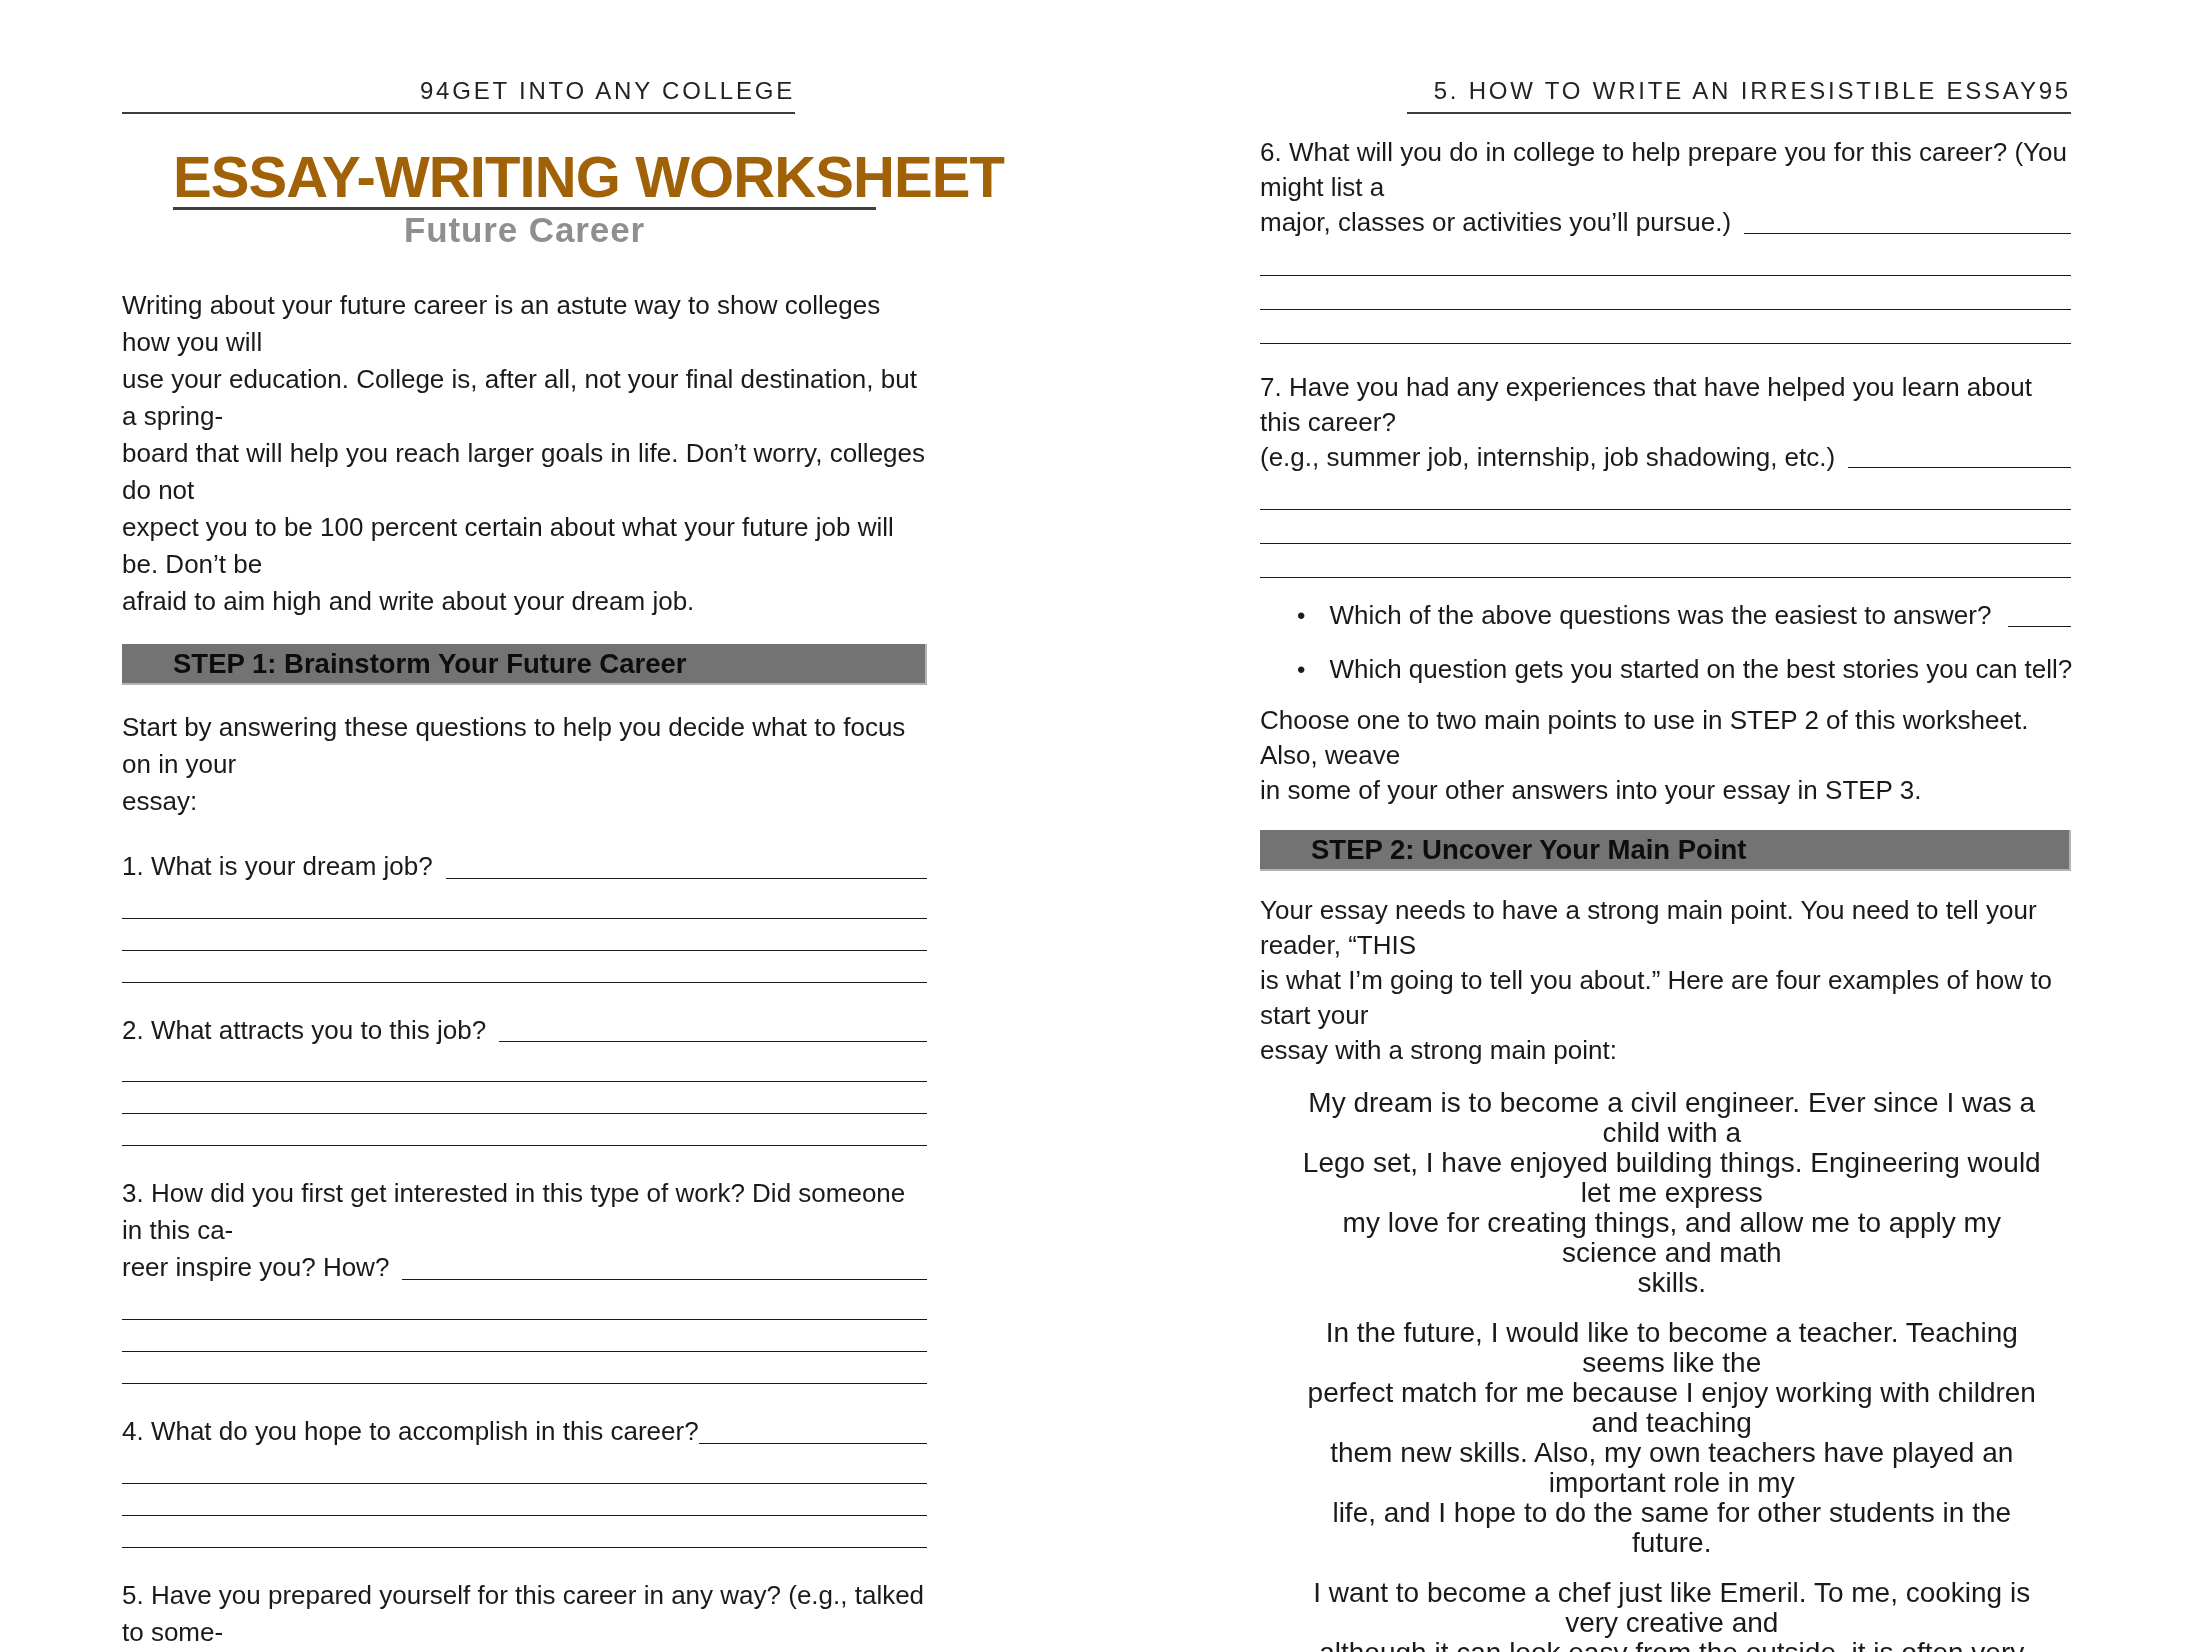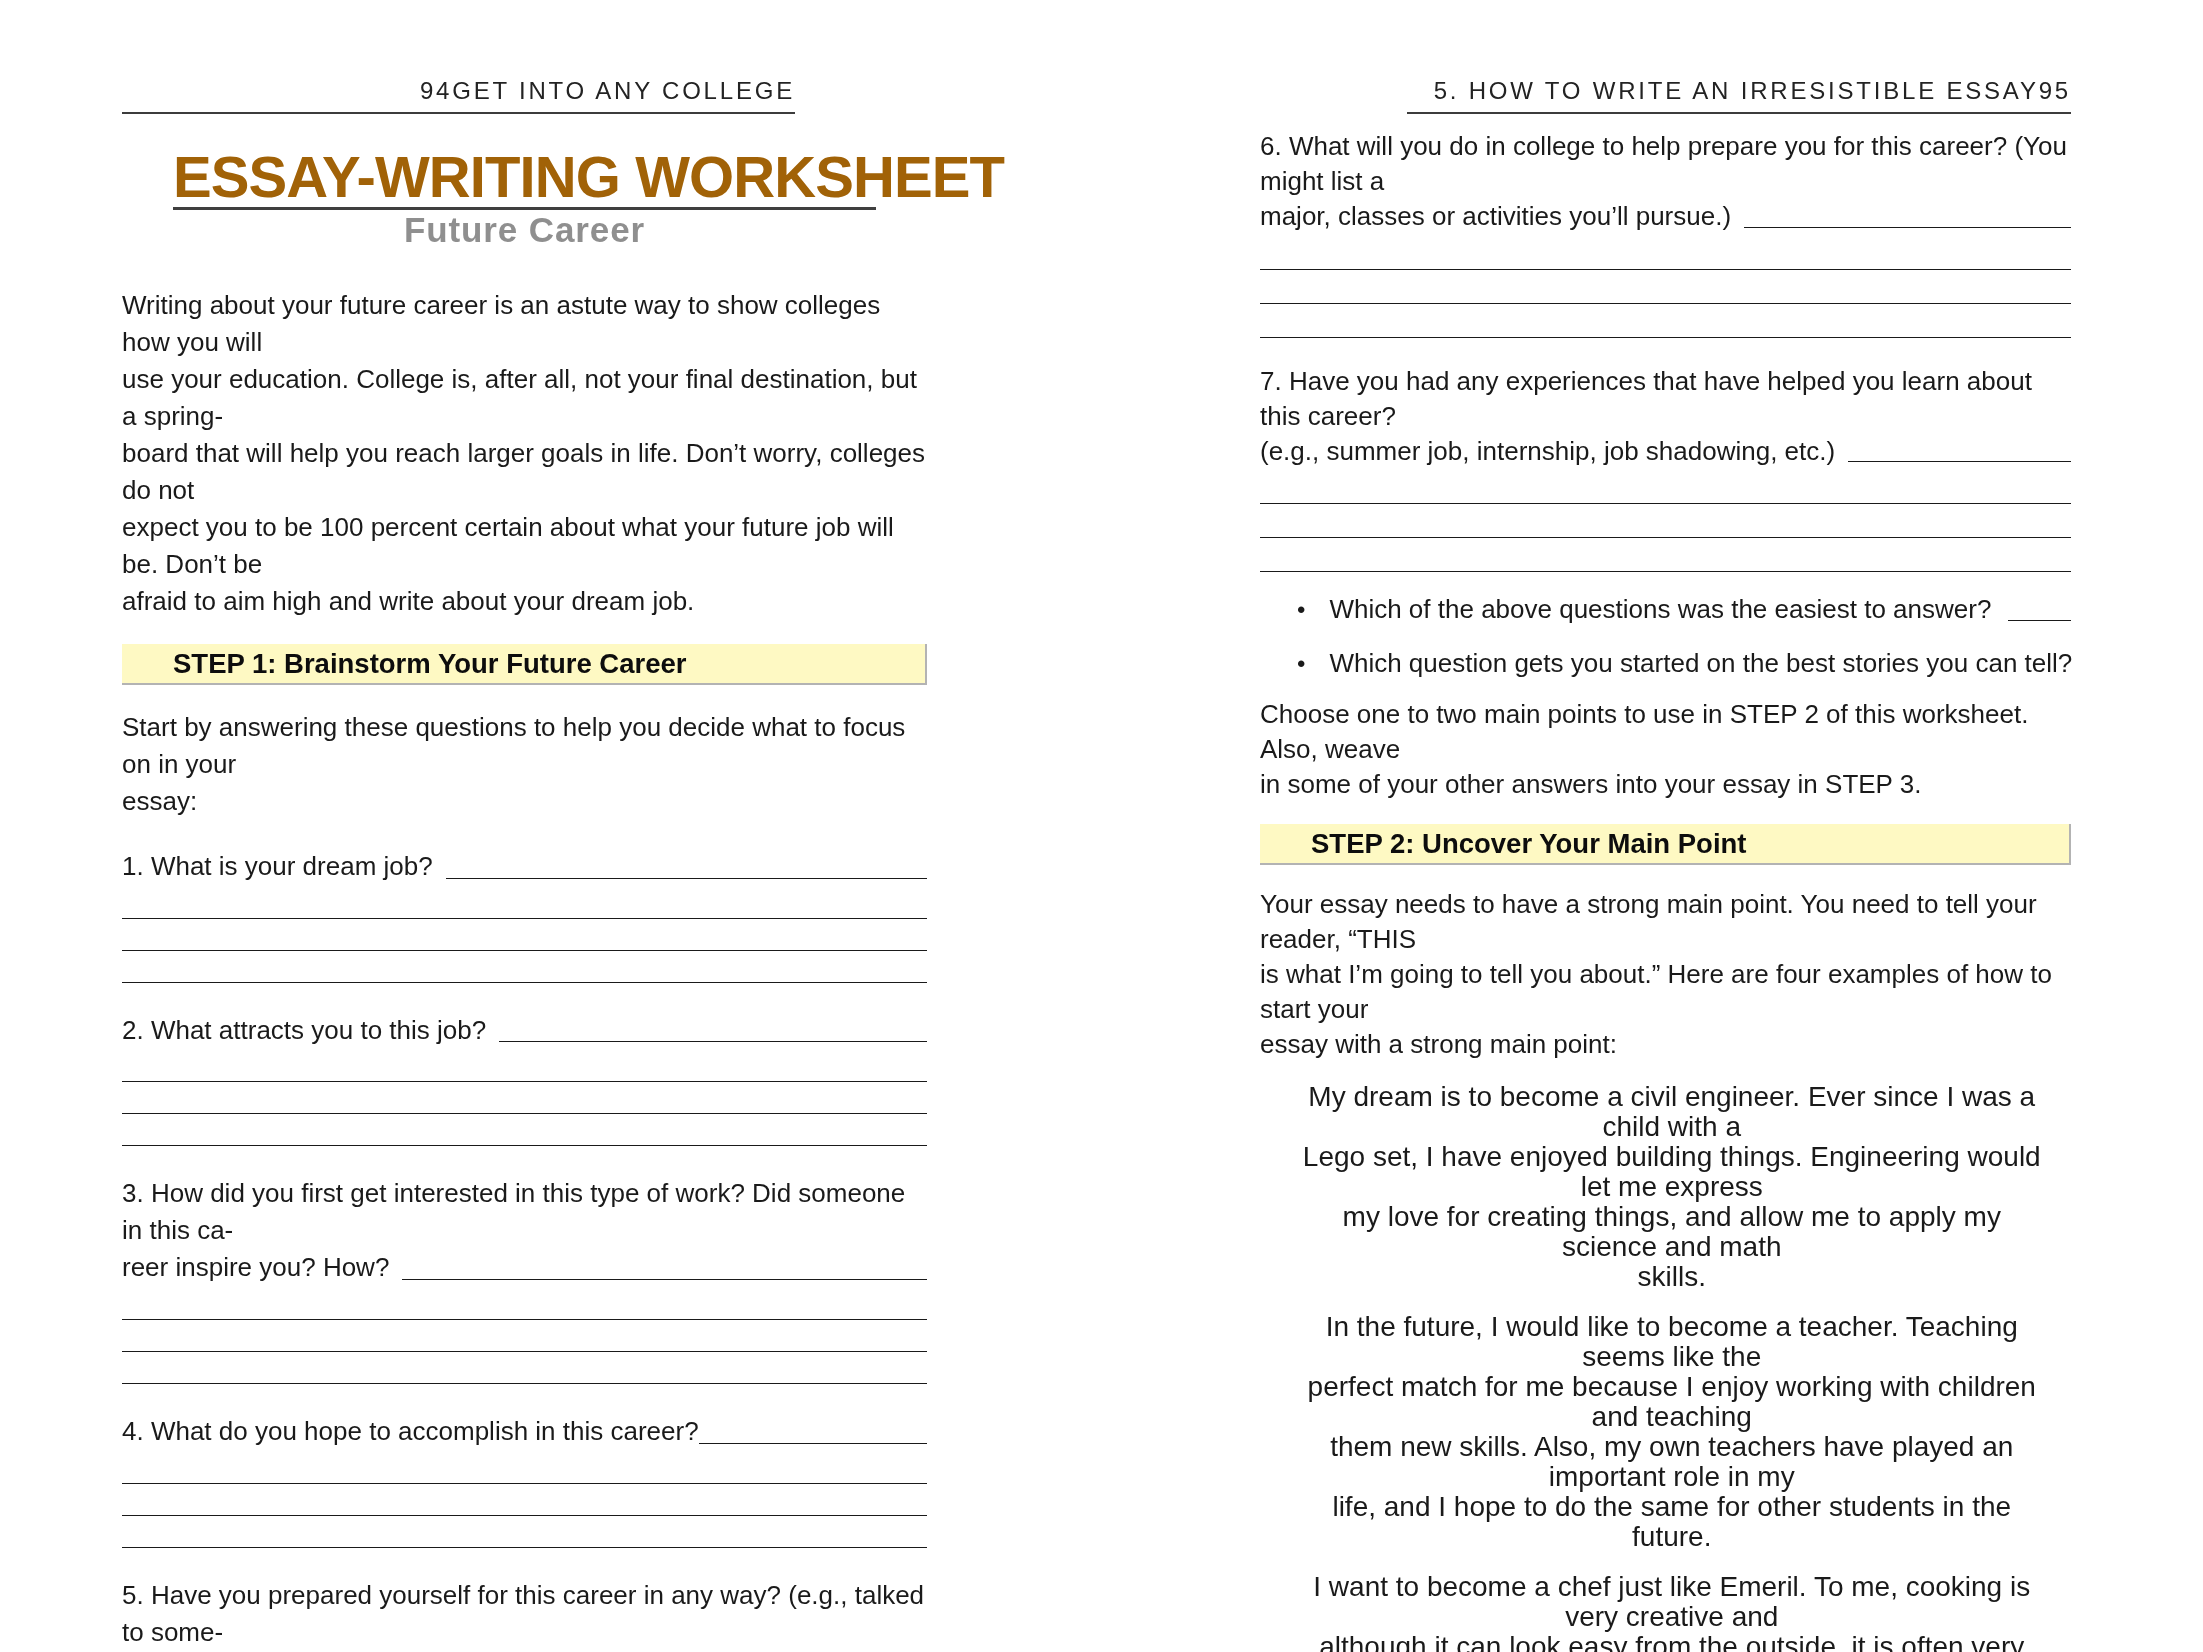--- a/index.html
+++ b/index.html
@@ -36,21 +36,21 @@
     text-align: center;
     font-size: 35px; font-weight: bold; letter-spacing: 0.9px;
     color: #8f8f8f;
   }
 
   .para { font-size: 26px; line-height: 37px; white-space: pre-line; }
   .intro { margin-top: 37px; }
   .lead  { margin-top: 24px; }
 
   .step-bar {
-    margin-top: 24px; background: #fef9c3;
+    margin-top: 24px; background: #737373;
     border-right: 2.8px solid #b3b3b3; border-bottom: 2.8px solid #b3b3b3;
     font-weight: bold; font-size: 27.5px; line-height: 39px; height: 39px;
     padding-left: 51px; color: #0d0d0d;
   }
   #right-page .step-bar { margin-top: 22px; }
 
   .qblock { margin-top: 27.5px; }
   .qblock + .qblock { margin-top: 29px; }
   .qbody { font-size: 26px; line-height: 37px; white-space: pre-line; }
   #right-page .qbody, #right-page .qrow { line-height: 35px; font-size: 26px; }
@@ -58,21 +58,21 @@
   .qtext { white-space: pre; }
   .fill {
     flex: 1; border-bottom: 1.8px solid #1a1a1a;
     margin-left: 13px; margin-bottom: 6.4px; min-width: 37px;
   }
   .fill.nogap { margin-left: 0; }
   .rules { margin-top: 1.8px; }
   .rule { height: 31px; border-bottom: 1.8px solid #1a1a1a; }
   #right-page .rule { height: 33px; }
 
-  #right-page #q6-block { margin-top: 15px; }
+  #right-page #q6-block { margin-top: 21px; }
   #right-page #q7-block { margin-top: 26px; }
 
   .bullet-row {
     display: flex; align-items: flex-end;
     padding-left: 37px; font-size: 26px; line-height: 35px;
   }
   #bullet-row-1 { margin-top: 20px; }
   #bullet-row-2 { margin-top: 18.4px; }
   .bullet-dot { margin-right: 24px; font-size: 24px; }
   .bfill { border-bottom: 1.8px solid #1a1a1a; margin-left: 16.5px; margin-bottom: 6.4px; }

